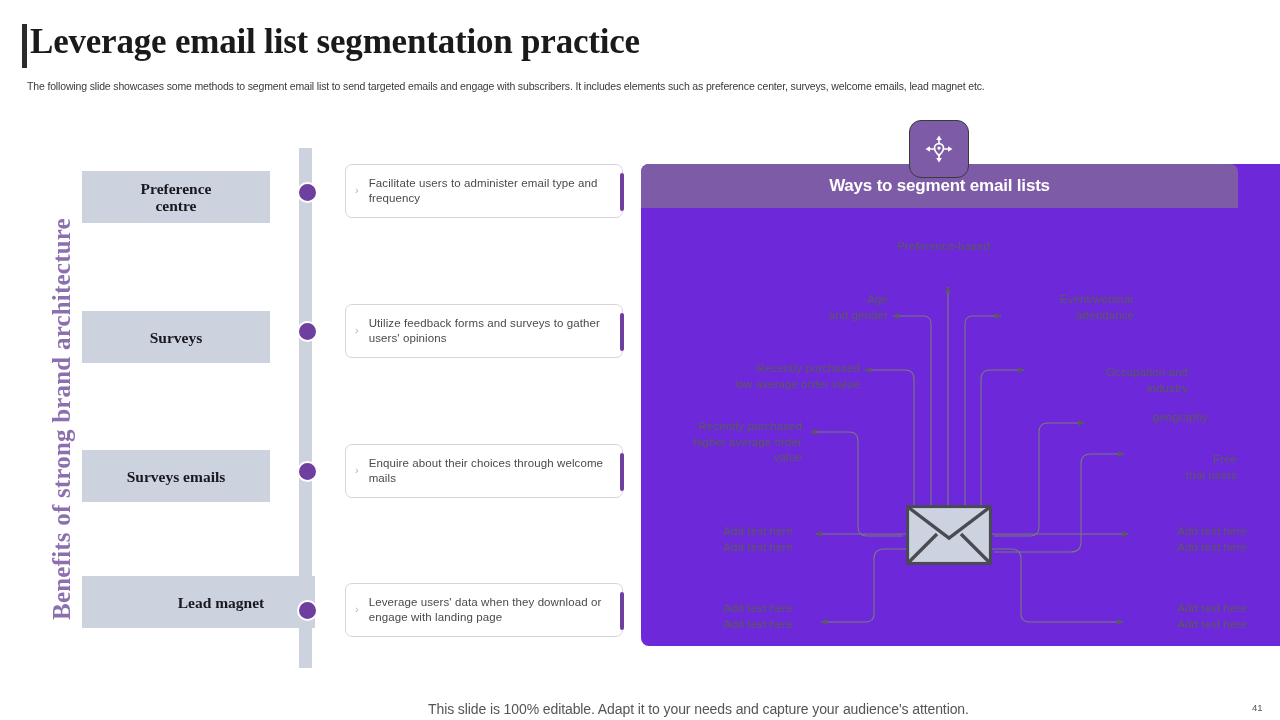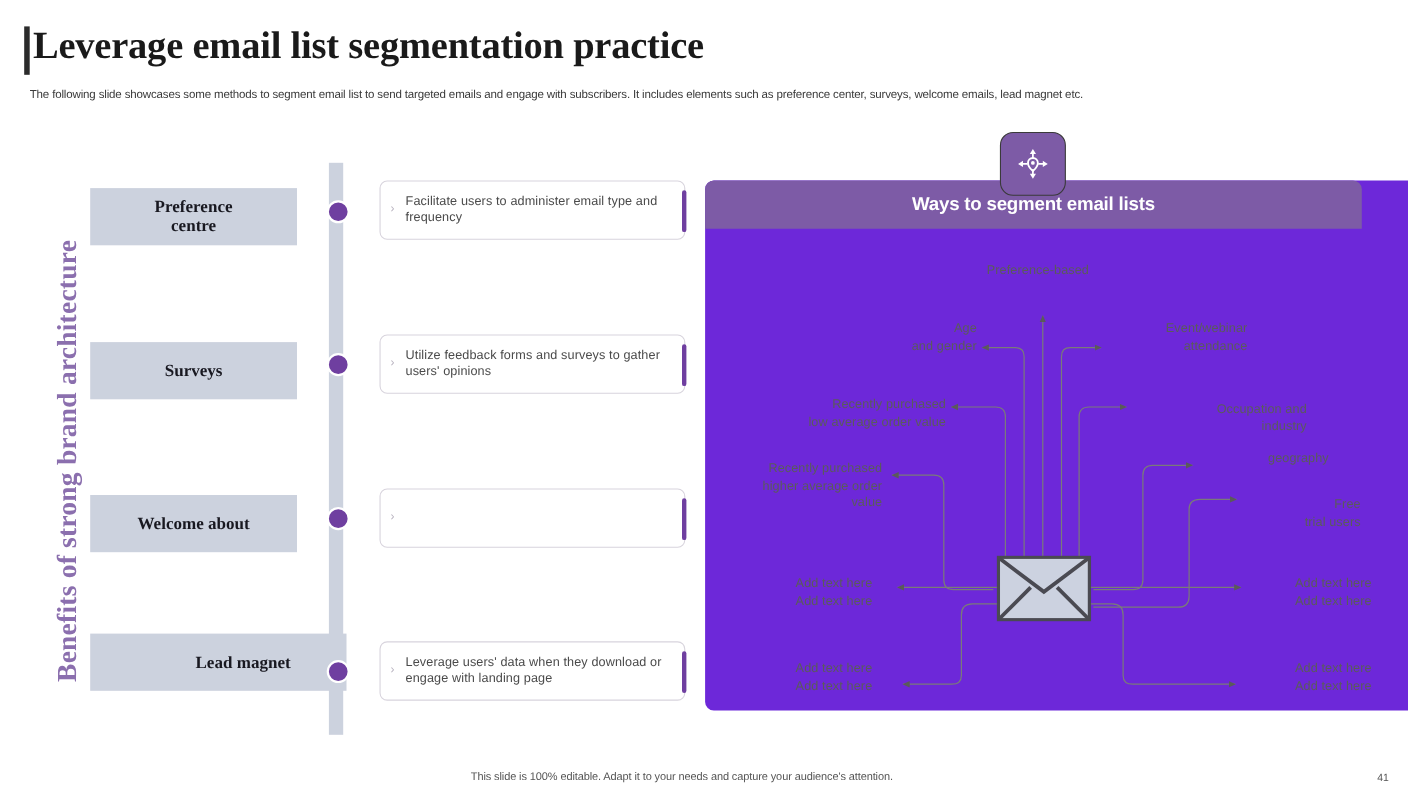--- a/index.html
+++ b/index.html
@@ -207,21 +207,21 @@
     top: 505px;
     width: 86px;
     height: 60px;
   }
 
   
   #footer-note {
     position: absolute;
     left: 428px;
     top: 701px;
-    font-size: 10px;
+    font-size: 14px;
     color: #555555;
     letter-spacing: -0.1px;
     white-space: nowrap;
   }
   #page-number {
     position: absolute;
     left: 1252px;
     top: 702px;
     font-size: 9.5px;
     color: #555555;
@@ -232,41 +232,42 @@
 
 <div id="title-accent-bar"></div>
 <div id="page-title">Leverage email list segmentation practice</div>
 <div id="page-subtitle">The following slide showcases some methods to segment email list to send targeted emails and engage with subscribers. It includes elements such as preference center, surveys, welcome emails, lead magnet etc.</div>
 
 <div id="side-label">Benefits of strong brand architecture</div>
 
 <div class="stage-box" style="top: 171px; white-space: pre-line;">Preference
 centre</div>
 <div class="stage-box" style="top: 311px; white-space: pre-line;">Surveys</div>
-<div class="stage-box" style="top: 450px; white-space: pre-line;">Welcome about</div>
+<div class="stage-box" style="top: 450px; white-space: pre-line;">Surveys emails</div>
 <div class="stage-box" style="top: 576px; white-space: pre-line; padding-left: 45px;">Lead magnet</div>
 
 <div id="timeline-track"></div>
 <div class="timeline-dot" style="top:182px"></div>
 <div class="timeline-dot" style="top:321px"></div>
 <div class="timeline-dot" style="top:461px"></div>
 <div class="timeline-dot" style="top:600px"></div>
 
 <div class="callout" style="top:164px">
   <span class="callout-chevron">›</span>
   <span class="callout-text">Facilitate users to administer email type and frequency</span>
   <span class="callout-bar"></span>
 </div>
 <div class="callout" style="top:304px">
   <span class="callout-chevron">›</span>
   <span class="callout-text">Utilize feedback forms and surveys to gather users' opinions</span>
   <span class="callout-bar"></span>
 </div>
 <div class="callout" style="top:444px">
   <span class="callout-chevron">›</span>
+  <span class="callout-text">Enquire about their choices through welcome mails</span>
   <span class="callout-bar"></span>
 </div>
 <div class="callout" style="top:583px">
   <span class="callout-chevron">›</span>
   <span class="callout-text">Leverage users' data when they download or engage with landing page</span>
   <span class="callout-bar"></span>
 </div>
 
 <div id="diagram-panel">
   <div id="diagram-header">Ways to segment email lists</div>

